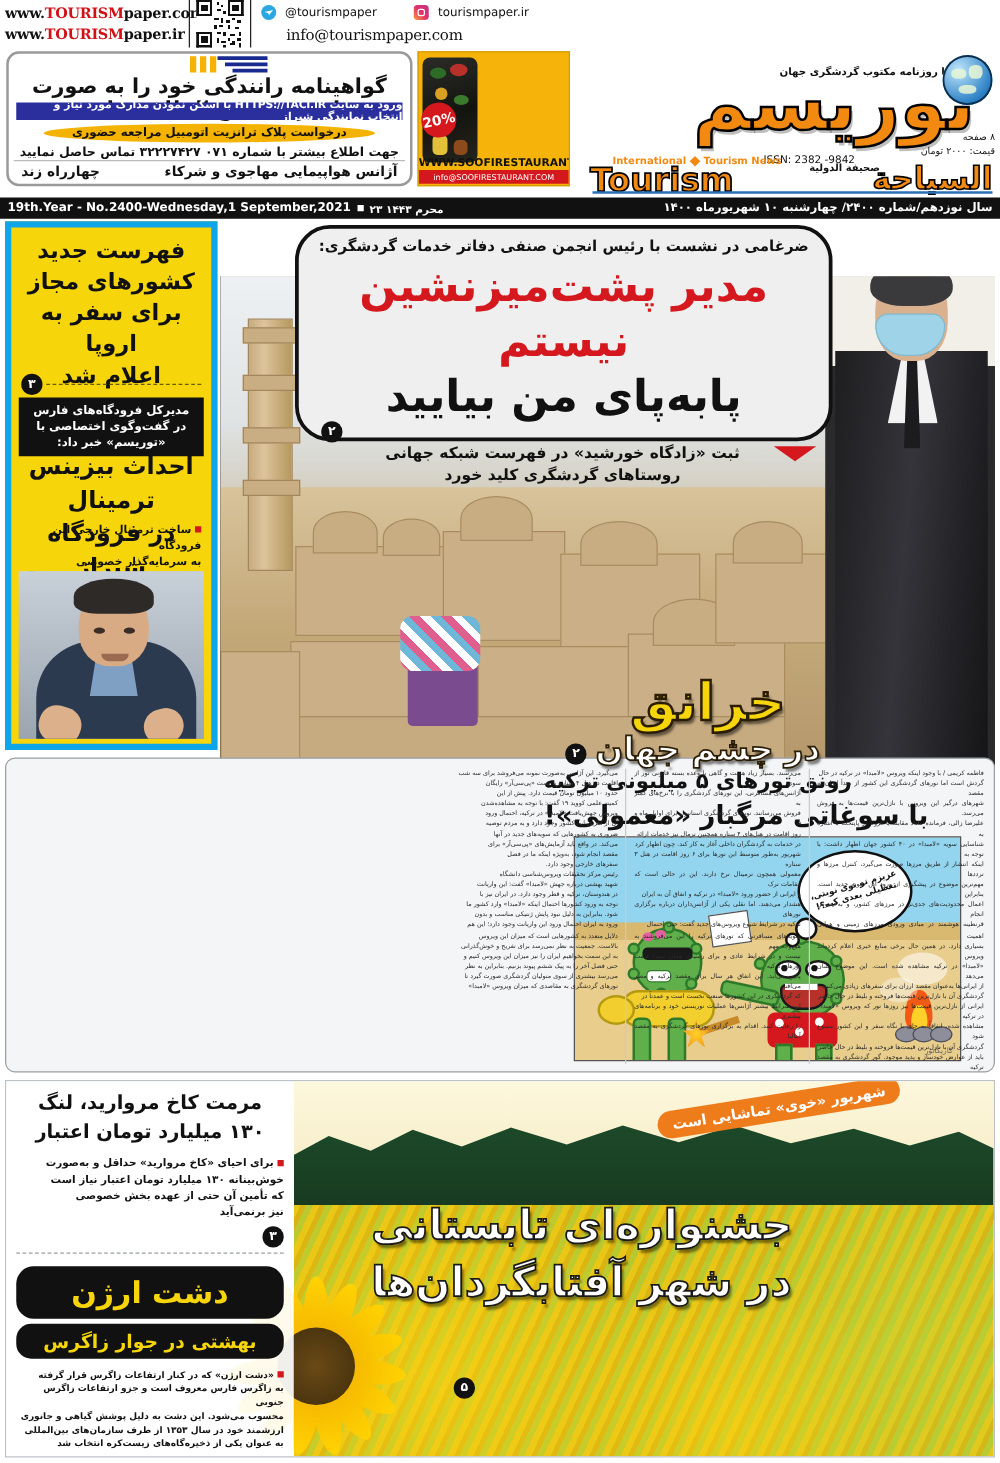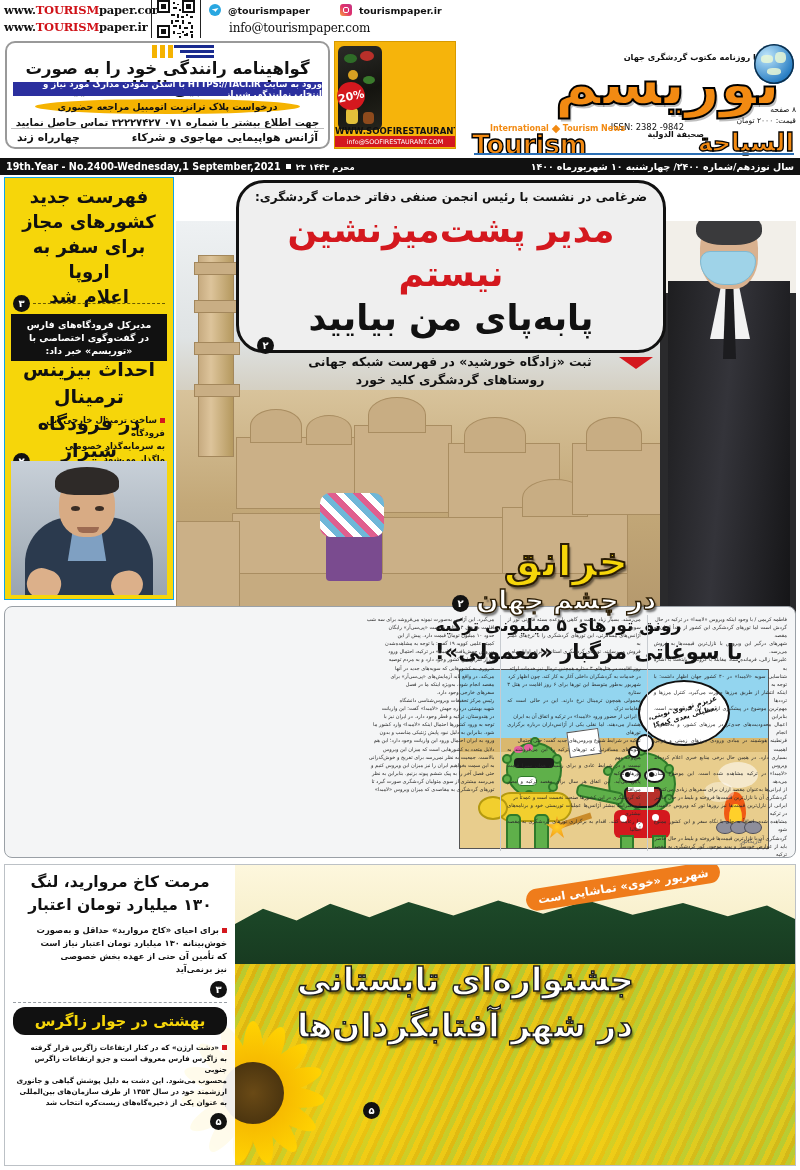--- a/index.html
+++ b/index.html
@@ -14,21 +14,21 @@
   .qrwrap{width:48px;display:flex;align-items:center;justify-content:center;}
   .qr{width:38px;height:38px;}
   .socbox{flex:1;border-left:1px solid #222;display:flex;flex-direction:column;justify-content:center;padding-left:8px;box-sizing:border-box;}
   .socrow{display:flex;align-items:center;gap:7px;height:18px;}
   .socrow2{font-family:"DejaVu Serif","Liberation Serif",serif;font-size:12px;color:#111;height:18px;line-height:18px;letter-spacing:-.2px;margin-left:20px;}
   .soc-ico{width:12px;height:12px;border-radius:3px;display:inline-block;flex:none;position:relative;}
   .soc-tg{background:#29a7e1;border-radius:50%;}
   .soc-tg:after{content:"";position:absolute;left:2.5px;top:4px;width:7px;height:4px;background:#fff;clip-path:polygon(0 40%,100% 0,55% 100%,40% 62%);}
   .soc-ig{background:linear-gradient(45deg,#f9a03c,#e1306c,#c13584);}
   .soc-ig:after{content:"";position:absolute;left:3px;top:3px;width:6px;height:6px;border:1.3px solid #fff;border-radius:2px;box-sizing:border-box;}
-  .soc-txt{font-family:"DejaVu Sans","Liberation Sans",sans-serif;font-size:9.5px;font-weight:700;color:#111;white-space:nowrap;}
+  .soc-txt{font-family:"DejaVu Sans","Liberation Sans",sans-serif;font-size:9.5px;font-weight:400;color:#111;white-space:nowrap;}
   .soc-sep{width:16px;}
 
   
   .mast{position:absolute;left:0;top:38px;width:800px;height:117px;}
   
   .ad-lic{position:absolute;left:5px;top:3px;width:325px;height:108px;border:2px solid #999;border-radius:10px;background:#fff;box-sizing:border-box;overflow:hidden;}
   .lic-bars{position:absolute;left:50%;transform:translateX(-50%);top:2px;width:92px;height:13px;}
   .lic-bars i{position:absolute;top:0;width:5px;height:13px;background:#f5b301;}
   .lic-bars i:nth-child(1){left:30px;}
   .lic-bars i:nth-child(2){left:38px;}
@@ -76,21 +76,21 @@
   .date-en{font-family:"DejaVu Sans","Liberation Sans",sans-serif;font-size:9.6px;font-weight:700;direction:ltr;white-space:nowrap;}
   .date-hij{font-size:8.4px;font-weight:700;margin-right:6px;}
   .date-left{display:flex;align-items:center;direction:ltr;gap:5px;}
   .sqr{width:5px;height:5px;background:#fff;display:inline-block;}
   .date-fa{font-size:9.4px;font-weight:700;white-space:nowrap;}
 
   
   .mainzone{position:absolute;left:0;top:177px;width:800px;height:425px;}
 
   
-  .ycol{position:absolute;left:4px;top:0;width:170px;height:423px;background:#F6D60A;border:1px solid #0ea5e9;box-sizing:border-box;}
+  .ycol{position:absolute;left:4px;top:0;width:170px;height:423px;background:#F6D60A;border:5px solid #0ea5e9;box-sizing:border-box;}
   .y1{position:absolute;top:6px;left:6px;right:6px;text-align:center;}
   .y1 .ln{font-size:18px;font-weight:700;color:#111;line-height:25px;letter-spacing:-.5px;}
   .pgdot{width:17px;height:17px;border-radius:50%;background:#111;color:#fff;font-size:10px;font-weight:700;display:flex;align-items:center;justify-content:center;}
   .y1-dot{position:absolute;left:8px;top:117px;}
   .y1-rule{position:absolute;left:28px;right:8px;top:125px;height:0;border-top:1px dashed #6b5c00;}
   .y2-kick{position:absolute;left:6px;right:6px;top:136px;background:#111;color:#fff;padding:4px 5px;box-sizing:border-box;text-align:center;}
   .y2-kick div{font-size:9.4px;font-weight:700;line-height:13px;letter-spacing:-.2px;}
   .y2-head{position:absolute;left:6px;right:6px;top:178px;text-align:center;}
   .y2-head .ln{font-size:19px;font-weight:700;color:#111;line-height:27px;letter-spacing:-.6px;}
   .y2-sub{position:absolute;left:8px;right:8px;top:236px;text-align:right;}
@@ -601,20 +601,23 @@
       </div>
       <div class="bl-sub">
         <div><span class="bullet"></span><span>برای احیای «کاخ مروارید» حداقل و به‌صورت</span></div>
         <div>خوش‌بینانه ۱۳۰ میلیارد تومان اعتبار نیاز است</div>
         <div>که تأمین آن حتی از عهده بخش خصوصی</div>
         <div>نیز برنمی‌آید</div>
       </div>
       <div class="pgdot bl-dot">۳</div>
       <div class="bl-rule"></div>
 
+      <div class="blk-box">
+        <div class="blk-1">دشت ارژن</div>
+      </div>
       <div class="blk-box2">
         <div class="blk-2">بهشتی در جوار زاگرس</div>
       </div>
       <div class="bl-sub2">
         <div><span class="bullet"></span><span>«دشت ارژن» که در کنار ارتفاعات زاگرس قرار گرفته</span></div>
         <div>به زاگرس فارس معروف است و جزو ارتفاعات زاگرس جنوبی</div>
         <div>محسوب می‌شود. این دشت به دلیل پوشش گیاهی و جانوری</div>
         <div>ارزشمند خود در سال ۱۳۵۳ از طرف سازمان‌های بین‌المللی</div>
         <div>به عنوان یکی از ذخیره‌گاه‌های زیست‌کره انتخاب شد</div>
       </div>

